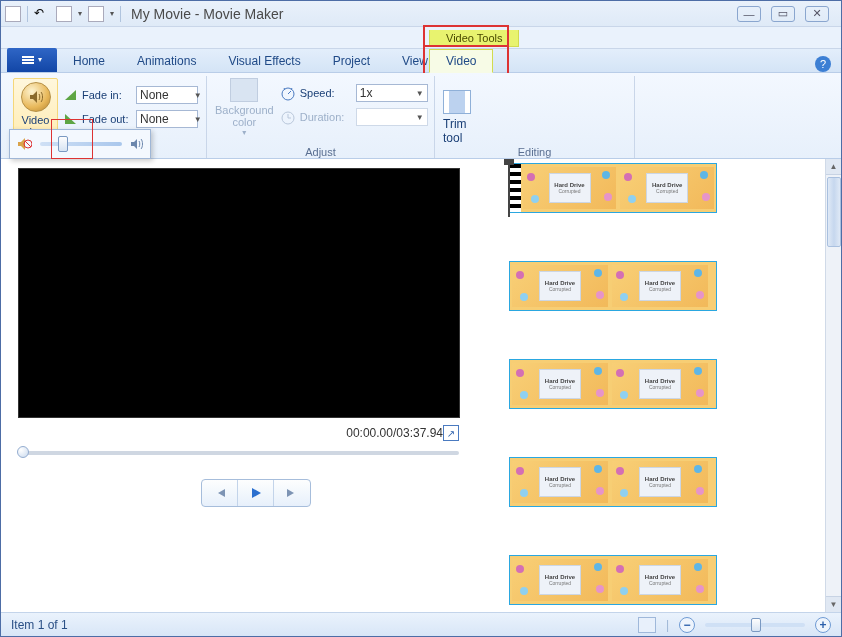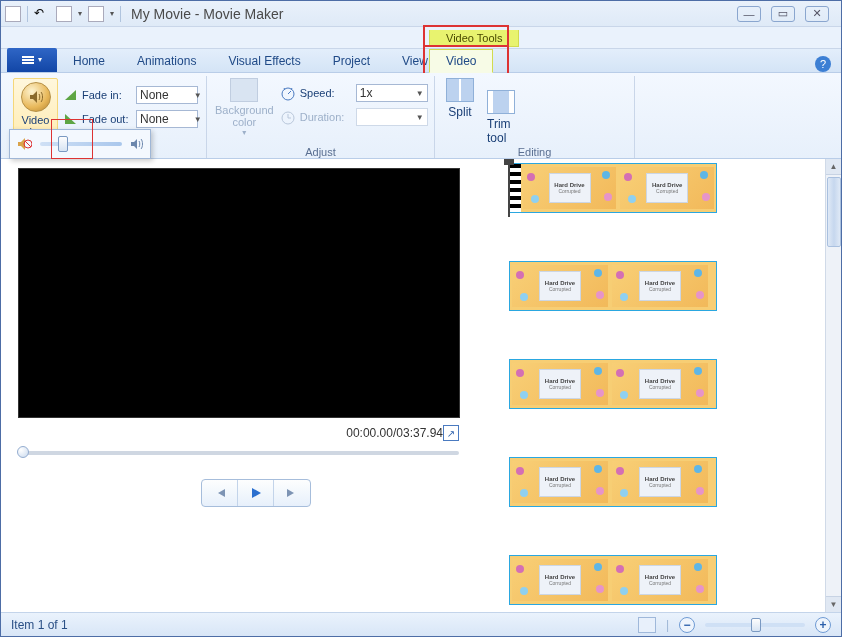--- a/index.html
+++ b/index.html
@@ -225,24 +225,20 @@
           <div class="combo" style="width:72px;">
               <span></span>
               <span class="arr">▼</span>
             </div>
         </div>
       </div>
       <div class="grp-label">Adjust</div>
     </div>
 
     <div class="grp" style="display:flex;width:200px;gap:10px;">
-      <div class="split-btn">
-        <div class="ic"></div>
-        <span>Split</span>
-      </div>
       <div class="trim-btn">
         <div class="ic"></div>
         <span style="white-space:pre;">Trim
 tool</span>
       </div>
       <div class="grp-label">Editing</div>
     </div>
   </div>
 
   <div class="vol-popout">

